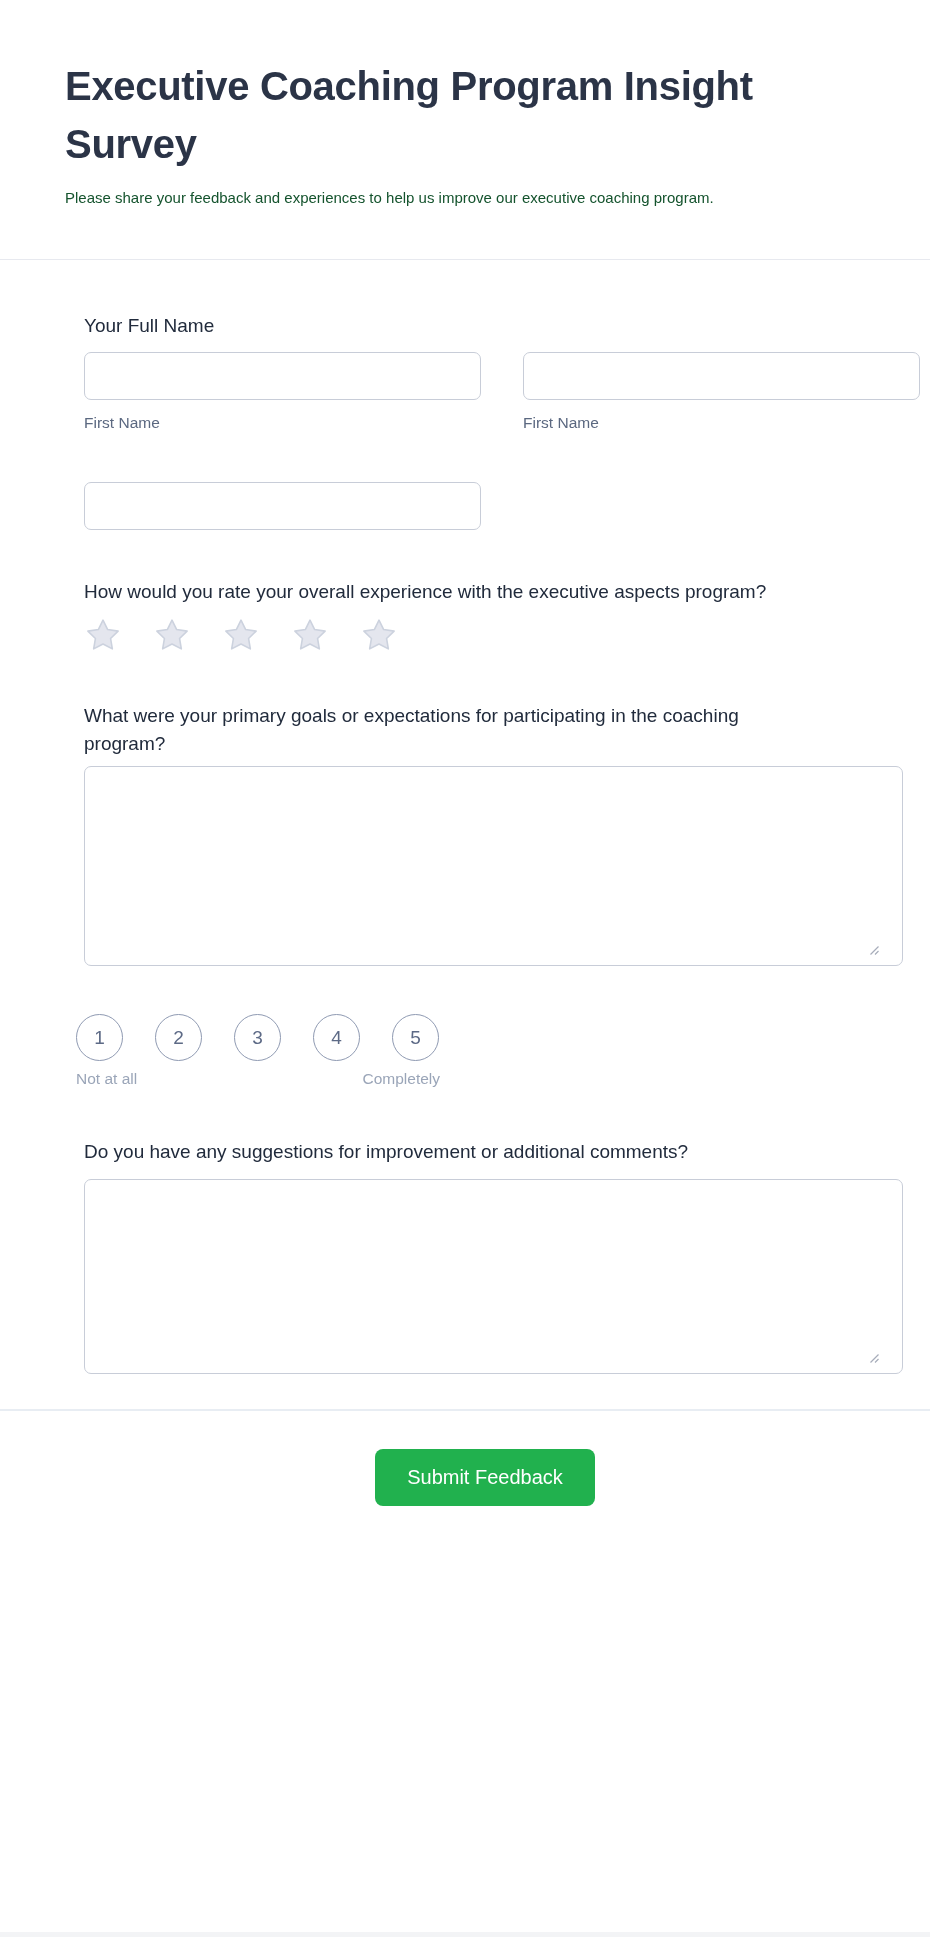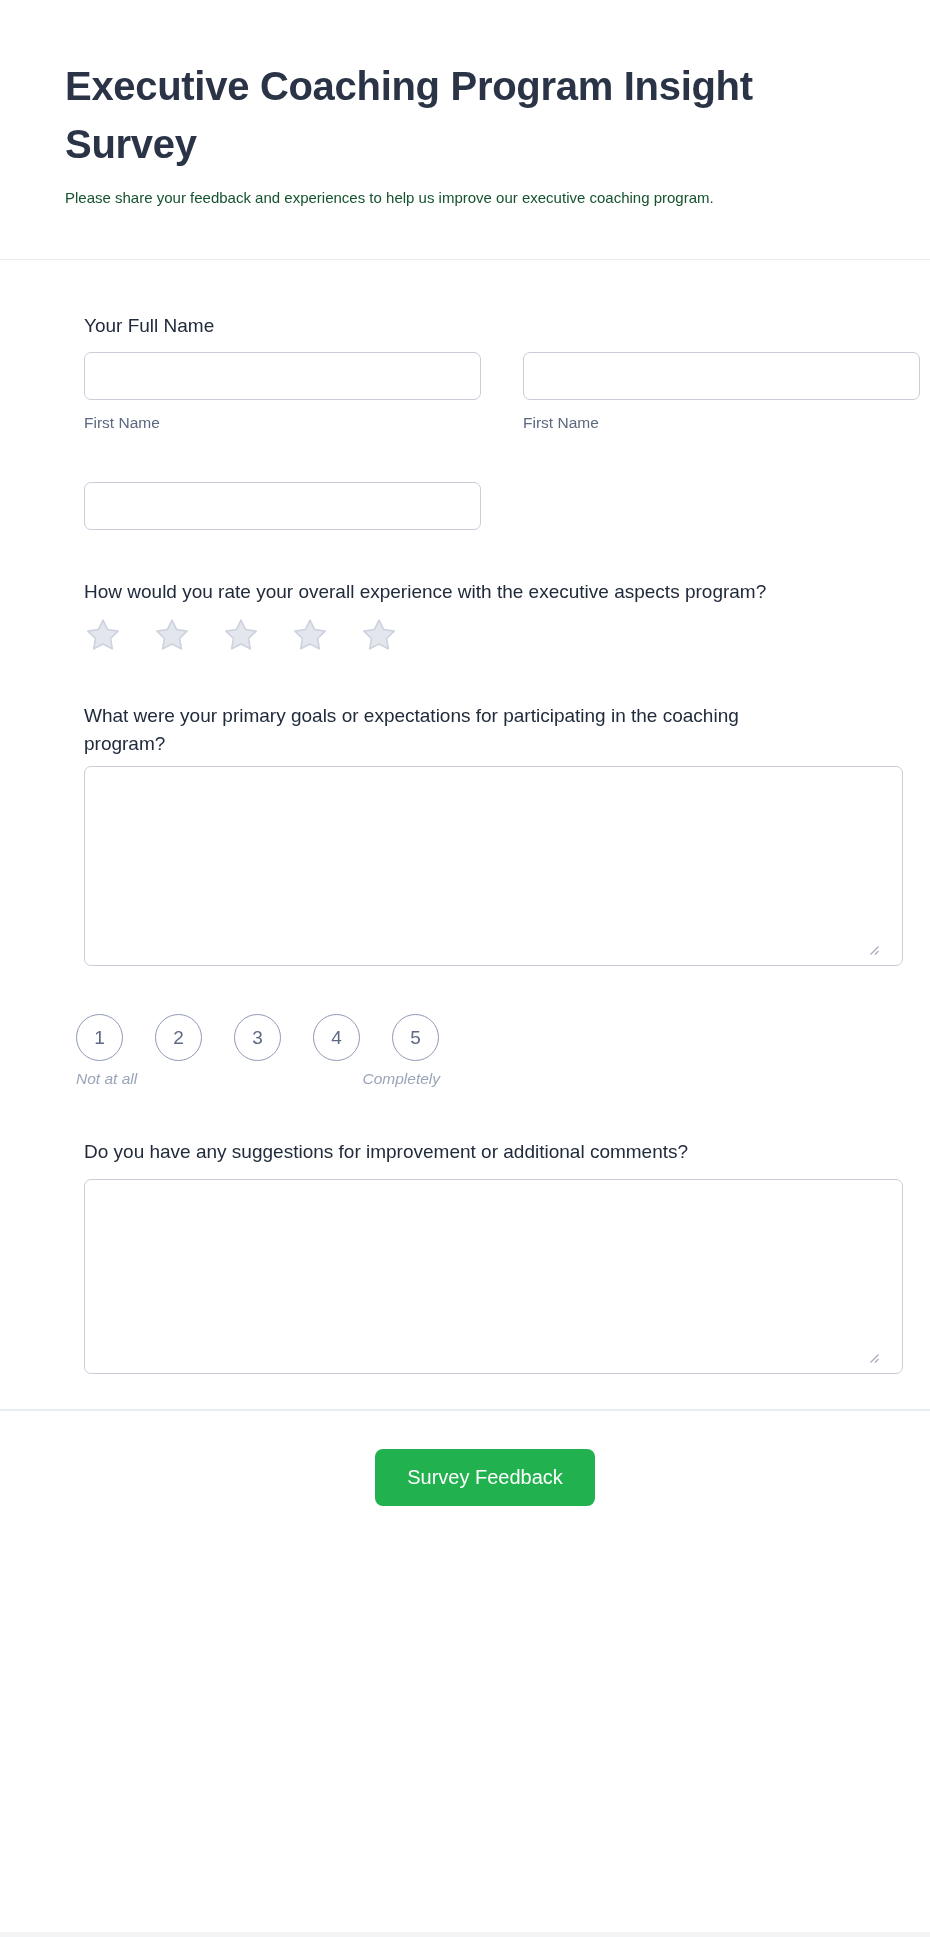--- a/index.html
+++ b/index.html
@@ -140,21 +140,20 @@
     padding: 0;
   }
   .scale-captions {
     margin-top: 9px;
     margin-left: -8px;
     width: 364px;
     display: flex;
     justify-content: space-between;
     font-size: 15.5px;
     color: #9aa5b8;
-    font-style: italic;
   }
   
   .submit-btn {
     display: block;
     margin: 38px auto 0;
     width: 220px;
     height: 57px;
     background: #21b14e;
     border: none;
     border-radius: 8px;
@@ -267,17 +266,17 @@
               </svg>
           </span>
         </div>
       </div>
 
     </div>
 
     <div class="divider-bottom"></div>
 
     <div class="form-body">
-      <button class="submit-btn">Survey Feedback</button>
+      <button class="submit-btn">Submit Feedback</button>
     </div>
 
   </div>
 </div>
 
 </body></html>

